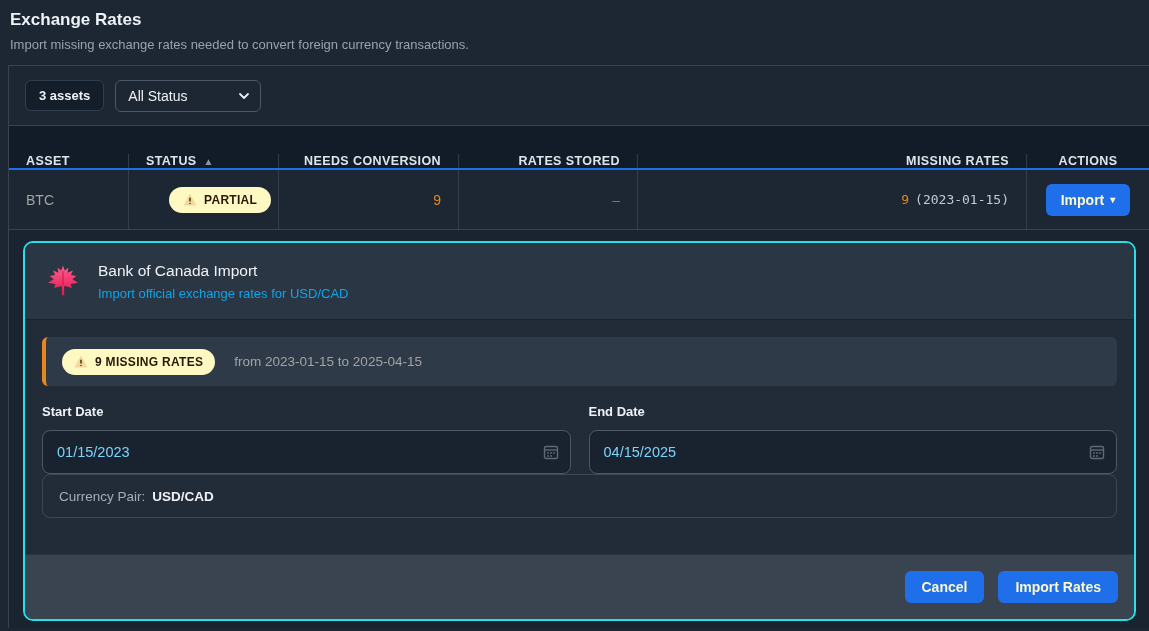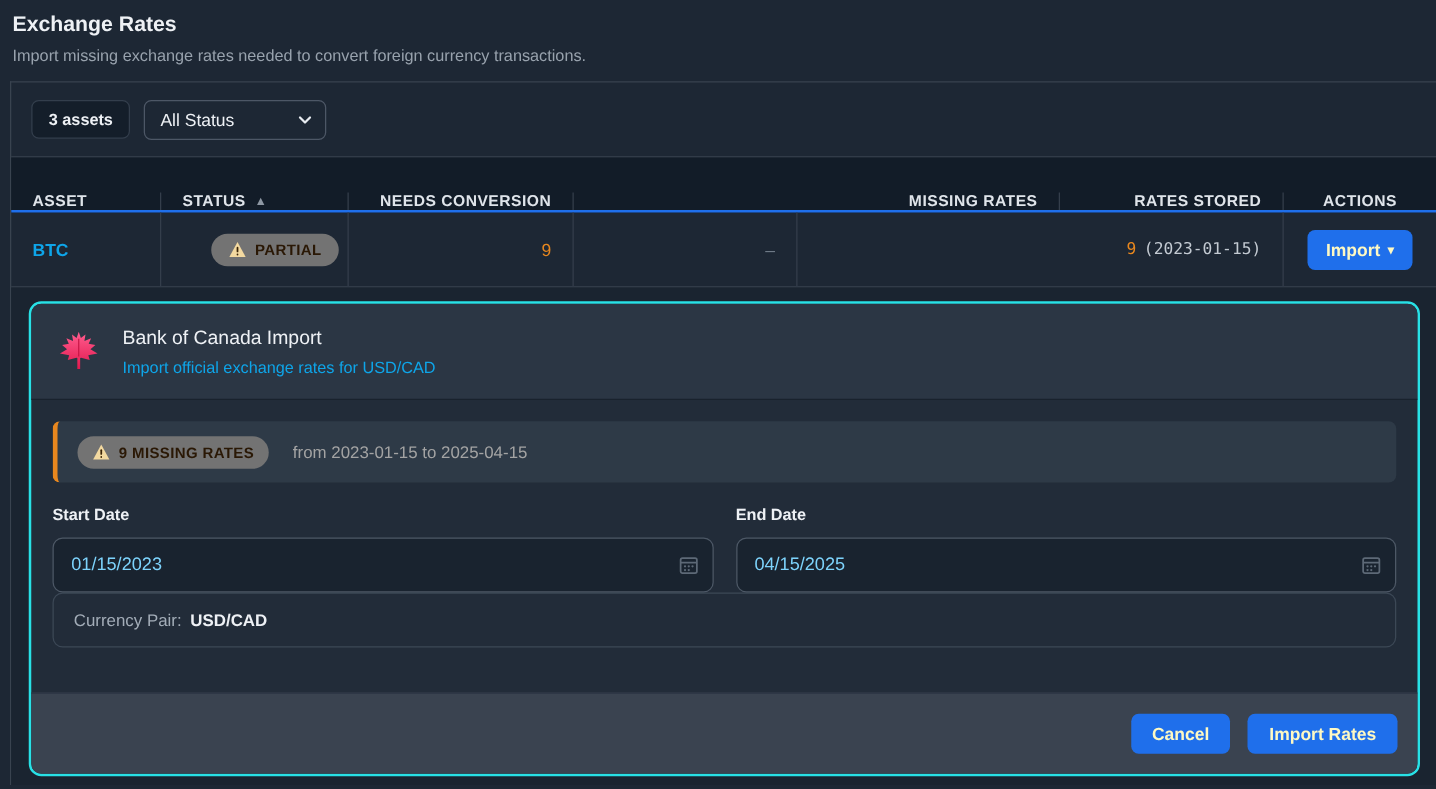--- a/index.html
+++ b/index.html
@@ -62,30 +62,30 @@
   .th:last-child, .td:last-child { border-right: none; }
   .sort-icon { color: #8d97a3; font-size: 10px; margin-left: 7px; }
   .trow { display: flex; height: 60px; align-items: stretch; border-bottom: 1px solid #39434f; }
   .td { display: flex; align-items: center; padding: 0 17px; border-right: 1px solid #343e4b; font-size: 14px; }
   .c-asset  { width: 120px; }
   .c-status { width: 150px; }
   .c-needs  { width: 180px; justify-content: flex-end; }
   .c-stored { width: 179px; justify-content: flex-end; }
   .c-missing{ flex: 1; justify-content: flex-end; }
   .c-actions{ width: 122px; justify-content: center; }
-  .td.c-asset { font-weight: bold; color: #0ea5e9; }
+  .td.c-asset { font-weight: normal; color: #a3a3a3; }
   .td.c-status { padding-left: 40px; }
   .td.c-needs { color: #e8871e; }
   .td.c-stored { color: #6f7a87; }
   .td.c-missing { font-family: "DejaVu Sans Mono", monospace; font-size: 13px; color: #c3cad2; }
   .orange-num { color: #e8871e; margin-right: 6px; }
 
   .pill {
     display: inline-flex; align-items: center; gap: 7px;
-    background: #737373; color: #2a1805;
+    background: #fef9c3; color: #2a1805;
     font-size: 12px; font-weight: bold; letter-spacing: .3px;
     padding: 6px 14px; border-radius: 999px; white-space: nowrap;
   }
   .btn {
     display: inline-flex; align-items: center; gap: 6px;
     background: #1f6feb; color: #fef9c3;
     border: none; border-radius: 6px;
     font-family: "Liberation Sans", sans-serif;
     font-size: 14px; font-weight: bold;
     padding: 8px 15px; cursor: pointer;
@@ -172,25 +172,25 @@
       <div class="th c-asset">
           <span>ASSET</span>
         </div>
       <div class="th c-status">
         <span>STATUS</span>
         <span class="sort-icon">▲</span>
       </div>
       <div class="th c-needs">
           <span>NEEDS CONVERSION</span>
         </div>
+      <div class="th c-stored">
+          <span>RATES STORED</span>
+        </div>
       <div class="th c-missing">
           <span>MISSING RATES</span>
-        </div>
-      <div class="th c-stored">
-          <span>RATES STORED</span>
         </div>
       <div class="th c-actions">
           <span>ACTIONS</span>
         </div>
     </div>
 
     <div class="trow">
       <div class="td c-asset">BTC</div>
       <div class="td c-status">
         <span class="pill">

